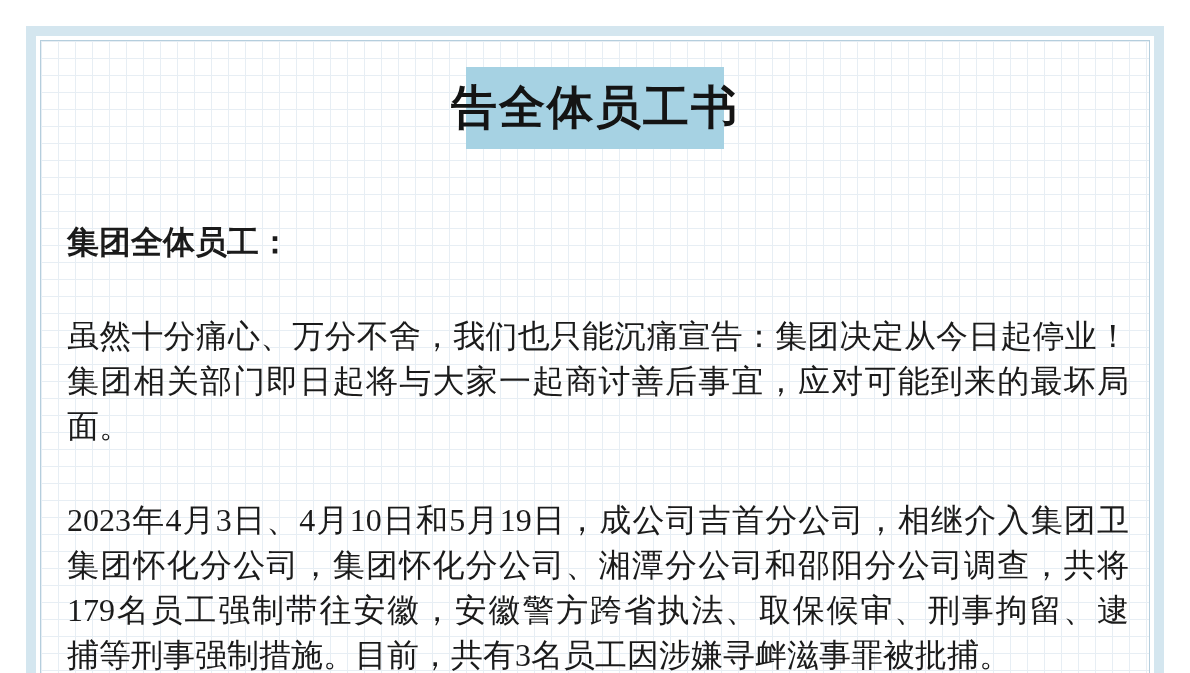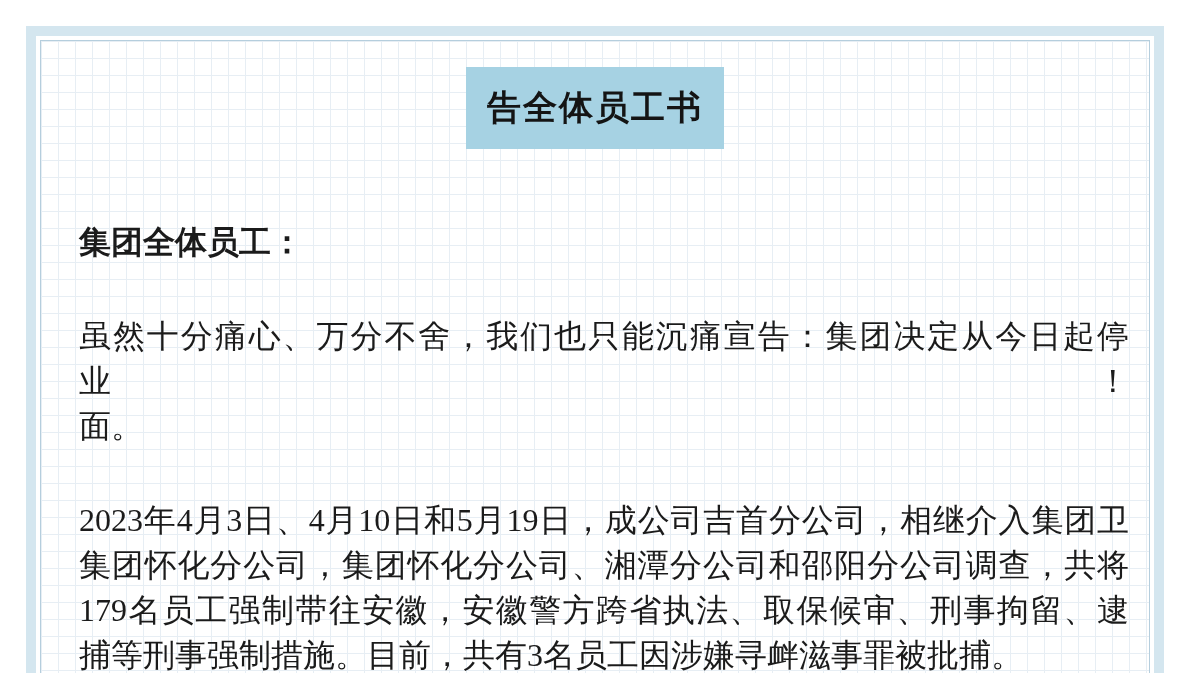--- a/index.html
+++ b/index.html
@@ -43,28 +43,28 @@
   .title-box {
     width: 258px;
     height: 82px;
     margin: 26px auto 0 auto;
     background: #a6d2e3;
     display: flex;
     align-items: center;
     justify-content: center;
   }
   .title-text {
-    font-size: 34px;
+    font-size: 46px;
     font-weight: bold;
     color: #141414;
     letter-spacing: 2px;
     white-space: nowrap;
   }
   .textblock {
-    padding-left: 38px;
+    padding-left: 26px;
     padding-right: 20px;
     color: #1b1b1b;
     font-size: 32px;
     line-height: 45px;
   }
   .greeting {
     margin-top: 71px;
     font-weight: bold;
   }
   .para1 { margin-top: 49px; }
@@ -85,20 +85,21 @@
     <div class="inner">
 
       <div class="title-box">
         <span class="title-text">告全体员工书</span>
       </div>
 
       <div class="textblock greeting">集团全体员工：</div>
 
       <div class="textblock para1">
           <div class="line">虽然十分痛心、万分不舍，我们也只能沉痛宣告：集团决定从今日起停业！</div>
+          <div class="line">集团相关部门即日起将与大家一起商讨善后事宜，应对可能到来的最坏局</div>
           <div class="line last">面。</div>
         </div>
 
       <div class="textblock para2">
           <div class="line">2023年4月3日、4月10日和5月19日，成公司吉首分公司，相继介入集团卫</div>
           <div class="line">集团怀化分公司，集团怀化分公司、湘潭分公司和邵阳分公司调查，共将</div>
           <div class="line">179名员工强制带往安徽，安徽警方跨省执法、取保候审、刑事拘留、逮</div>
           <div class="line last">捕等刑事强制措施。目前，共有3名员工因涉嫌寻衅滋事罪被批捕。</div>
         </div>
 

